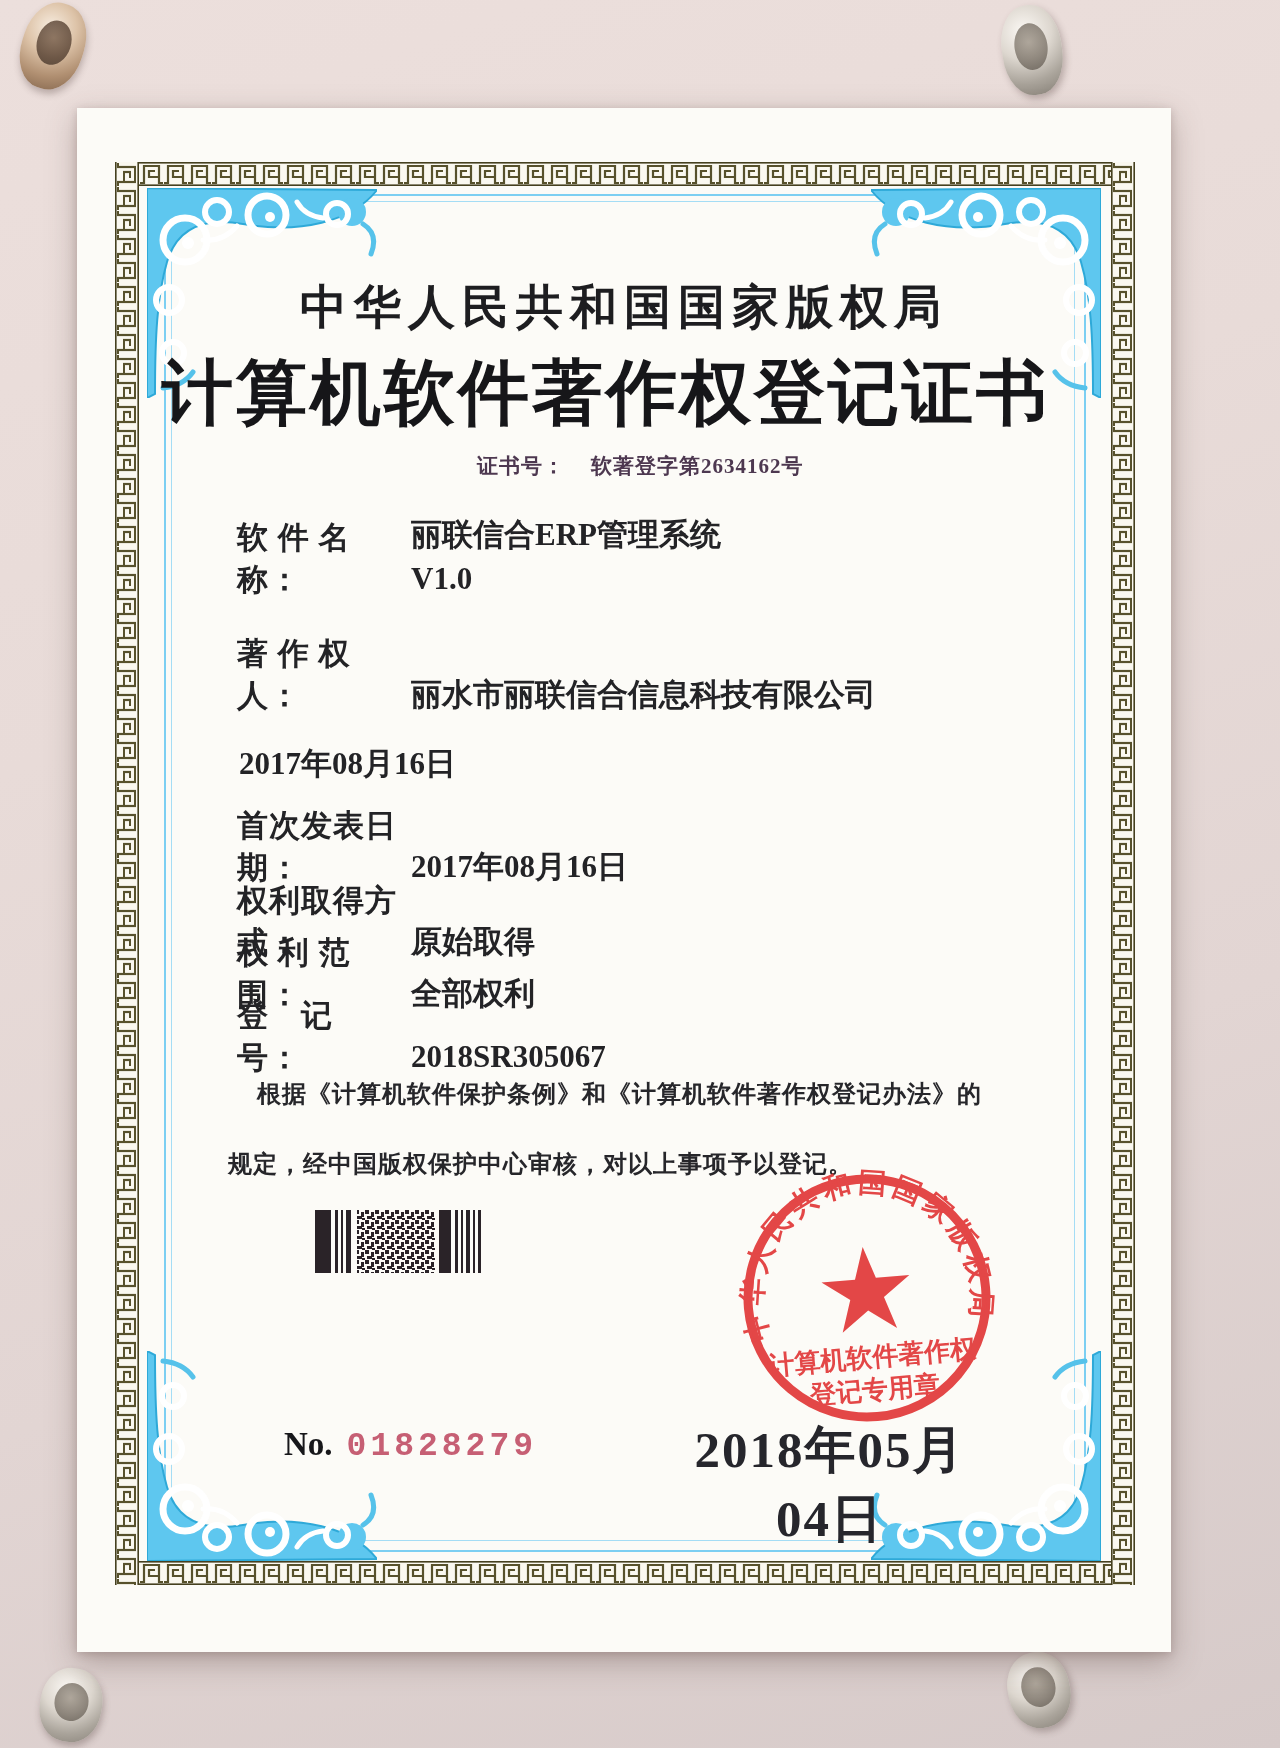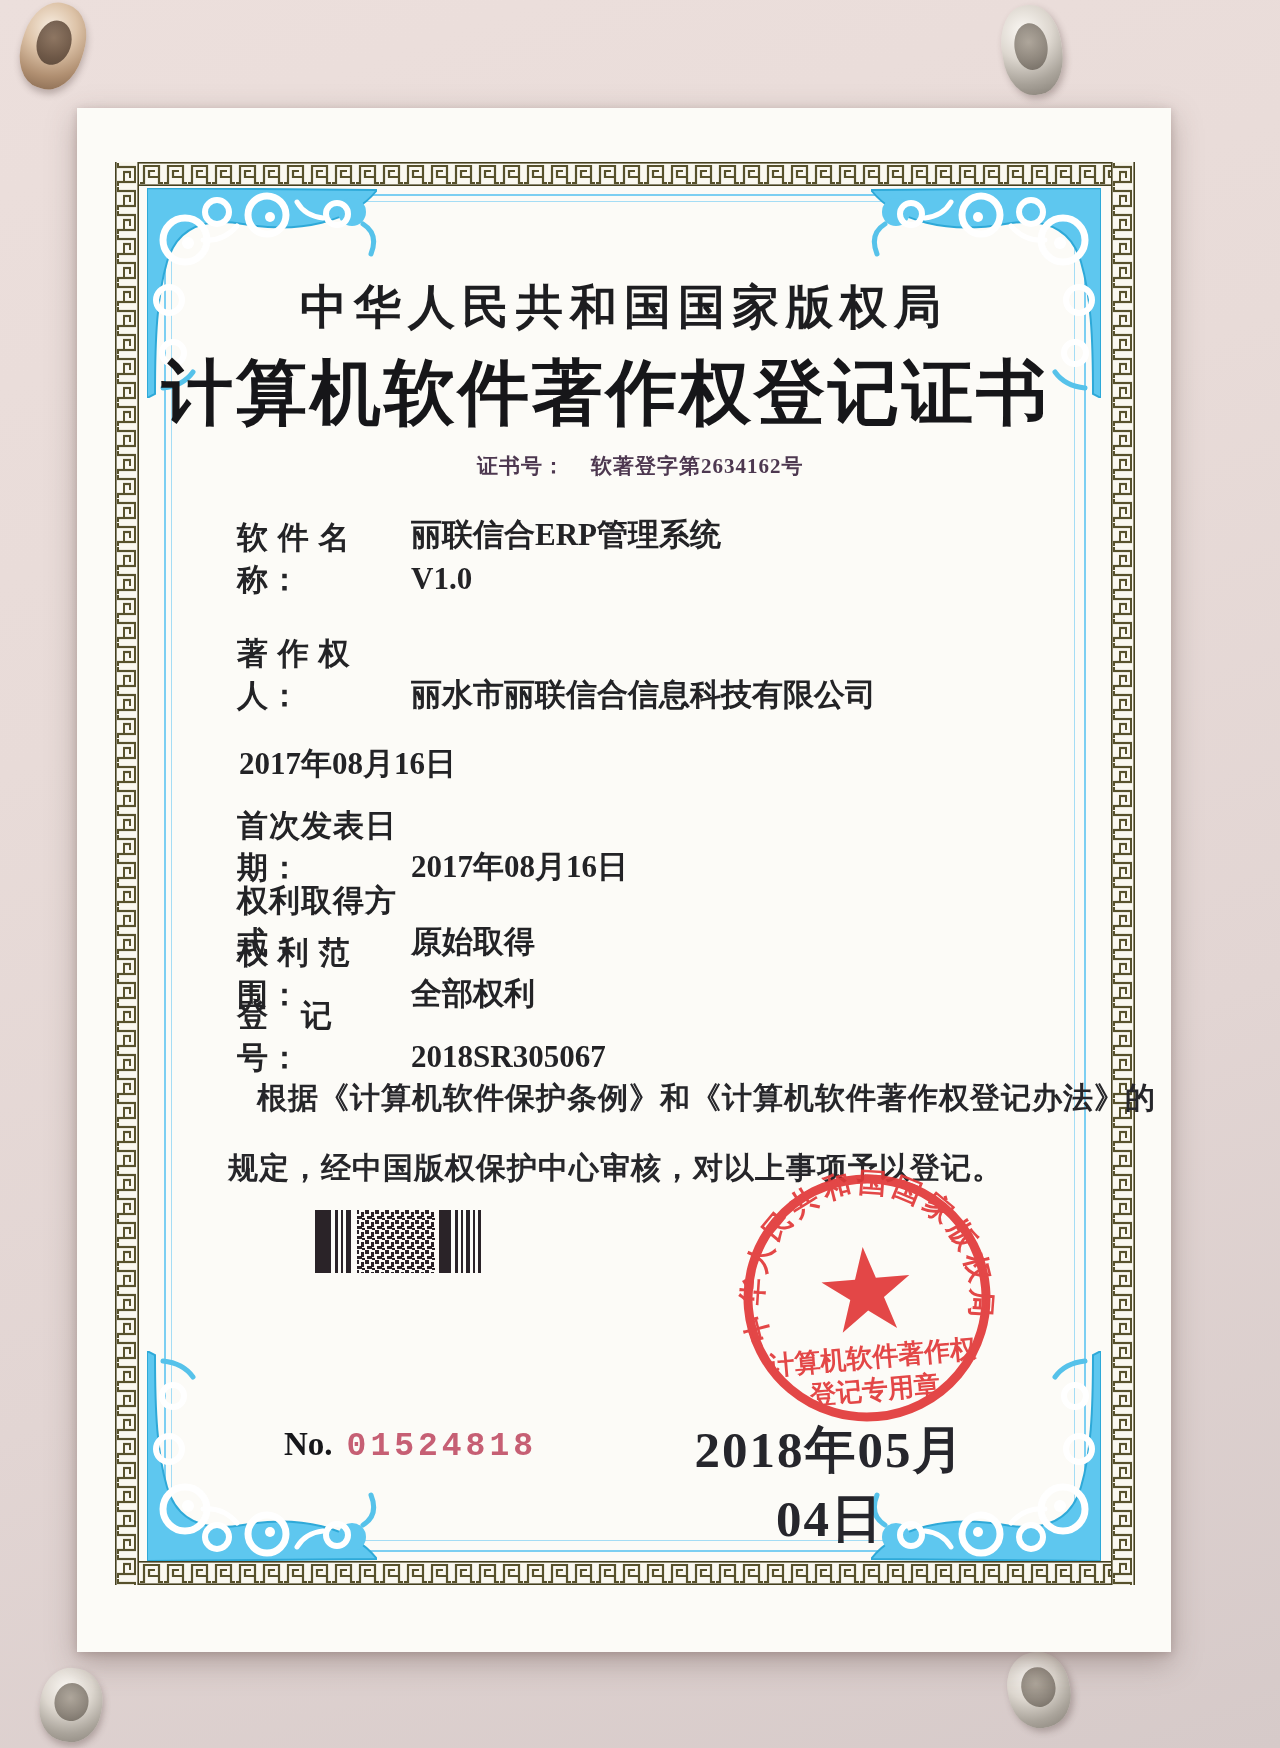--- a/index.html
+++ b/index.html
@@ -29,21 +29,21 @@
                font-size:47px;font-weight:700;letter-spacing:7px;color:#1d1d20;}
   .t-title{position:absolute;left:-18px;top:238px;width:1094px;text-align:center;
            font-size:71px;font-weight:700;letter-spacing:3px;color:#161619;}
   .certno{position:absolute;left:400px;top:344px;width:618px;
           font-size:21px;font-weight:700;color:#4d3850;letter-spacing:1px;}
   .certno .lbl{margin-right:26px;}
   .frow{position:absolute;left:160px;width:880px;display:flex;align-items:flex-end;
         font-size:31px;font-weight:700;color:#232326;}
   .frow .flabel{flex:0 0 172px;letter-spacing:1px;}
   .frow .fvalue{margin-left:2px;line-height:1.42;}
-  .stmt{position:absolute;font-size:30px;font-weight:700;color:#26262a;letter-spacing:1px;font-family:Liberation Mono, monospace;}
+  .stmt{position:absolute;font-size:24px;font-weight:700;color:#26262a;letter-spacing:1px;font-family:Liberation Mono, monospace;}
   .serial{position:absolute;left:207px;top:1318px;font-size:33px;color:#17171a;font-weight:700;}
   .serial .num{font-family:"Liberation Mono","DejaVu Sans Mono",monospace;
                color:#c14f66;letter-spacing:4px;margin-left:14px;font-weight:700;opacity:.9;}
   .issuedate{position:absolute;left:600px;top:1308px;width:306px;text-align:center;
              font-size:51px;font-weight:700;color:#26262c;letter-spacing:2px;}
   .sealbox{position:absolute;left:640px;top:1040px;width:300px;height:300px;
            transform:rotate(-5deg);opacity:.93;}
   .barcodebox{position:absolute;left:238px;top:1102px;}
 </style>
 </head>
@@ -204,21 +204,21 @@
       <rect x="42" y="0" width="78" height="63" fill="url(#bcn)"></rect>
       <rect x="124" y="0" width="12" height="63" fill="#2a2328"></rect>
       <rect x="140" y="0" width="3" height="63" fill="#2a2328"></rect>
       <rect x="146" y="0" width="2" height="63" fill="#2a2328"></rect>
       <rect x="151" y="0" width="4" height="63" fill="#2a2328"></rect>
       <rect x="158" y="0" width="2" height="63" fill="#2a2328"></rect>
       <rect x="163" y="0" width="3" height="63" fill="#2a2328"></rect>
     </svg>
 
     <div class="serial">
-      <span>No.</span><span class="num">01524818</span>
+      <span>No.</span><span class="num">01828279</span>
     </div>
 
     <svg class="sealbox" viewBox="-150 -150 300 300">
       <circle r="119" fill="none" stroke="#e23a3a" stroke-width="9"></circle>
       <path id="sealArc" d="M -96 42 A 105 105 0 1 1 96 42" fill="none"></path>
       <text font-size="28" font-weight="bold" fill="#e23a3a" letter-spacing="5" font-family="Liberation Serif, DejaVu Serif, serif">
         <textPath href="#sealArc" startOffset="50%" text-anchor="middle">中华人民共和国国家版权局</textPath>
       </text>
       <text y="32" font-size="115" fill="#e23a3a" text-anchor="middle" font-family="DejaVu Sans, sans-serif">★</text>
       <text y="68" font-size="26" font-weight="bold" fill="#e23a3a" text-anchor="middle" font-family="Liberation Serif, DejaVu Serif, serif">计算机软件著作权</text>

